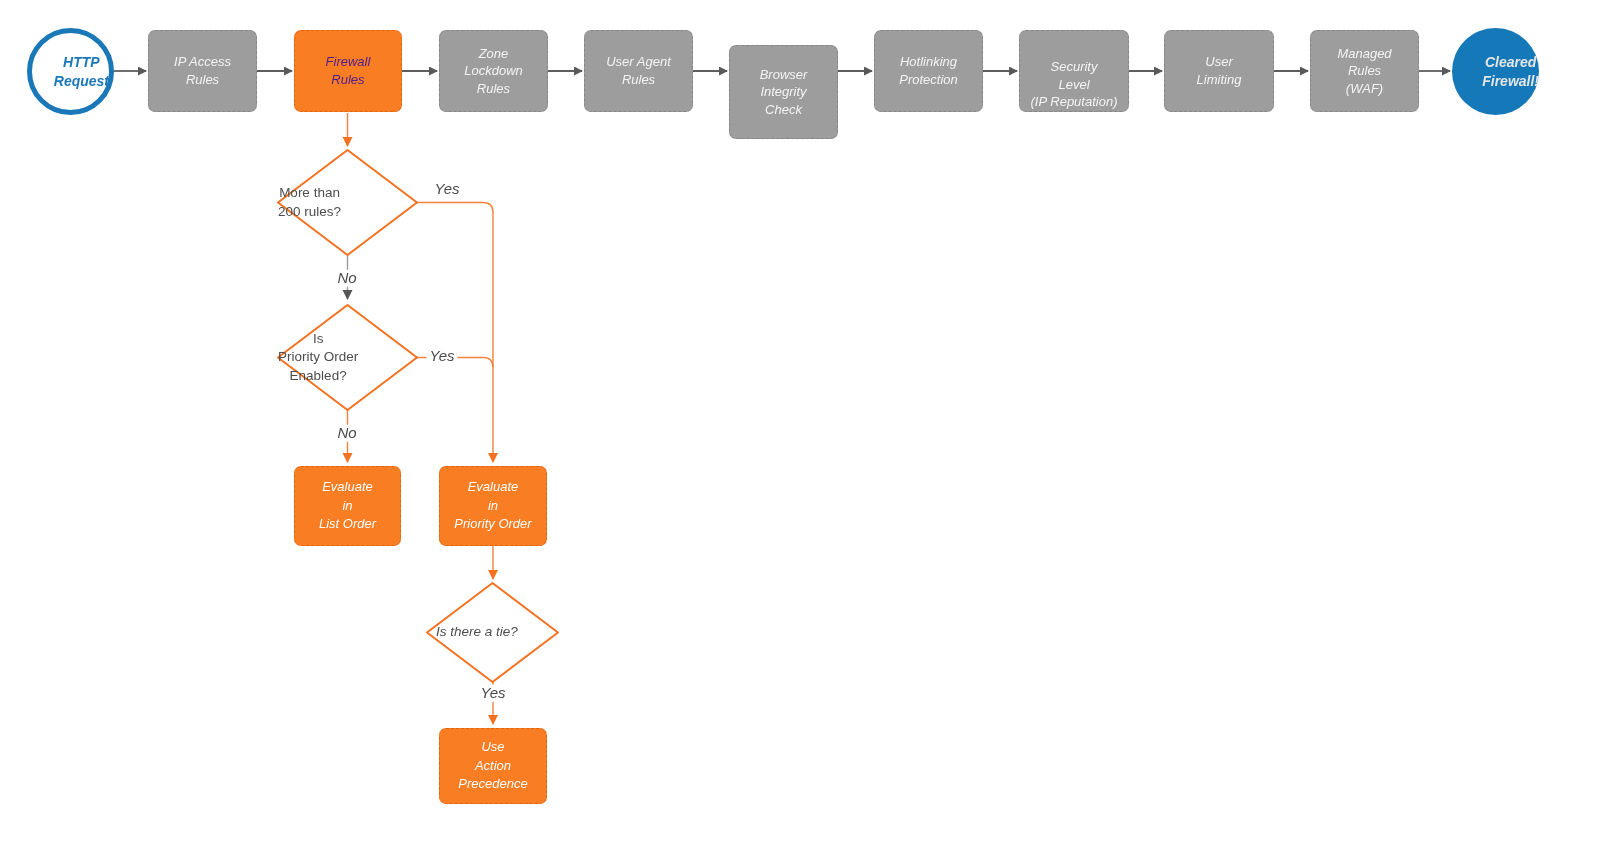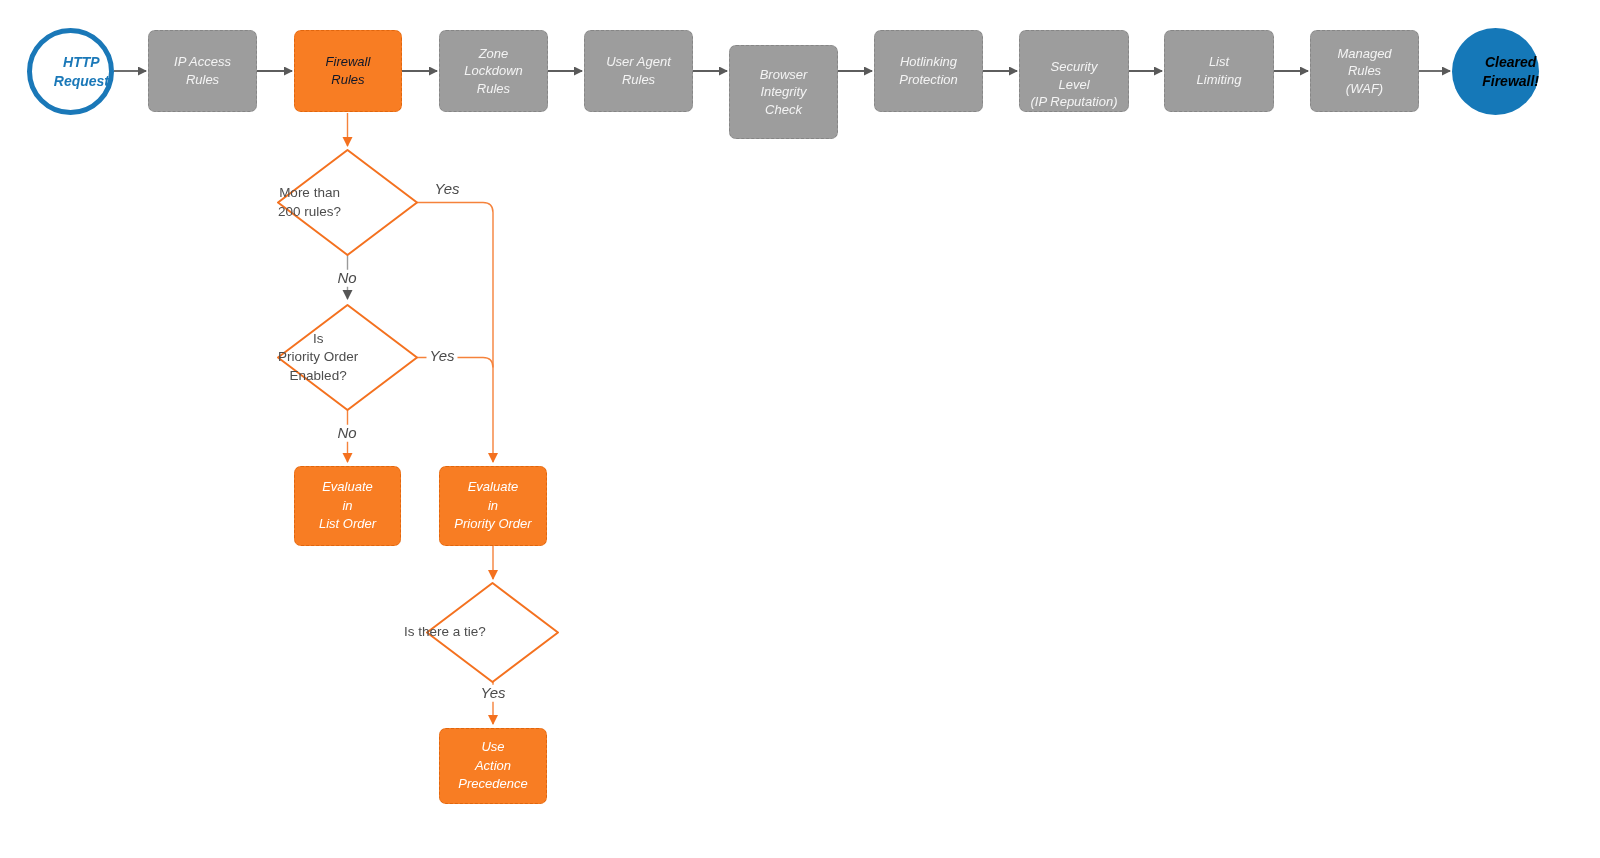--- a/index.html
+++ b/index.html
@@ -26,21 +26,21 @@
     border: 1px dashed #868686;
     border-radius: 7px;
     color: #F4F4F4;
     font-style: italic;
     font-size: 13px;
     line-height: 1.35;
   }
   .process.highlight {
     background: #F87D23;
     border: 1px dashed #E0660E;
-    color: #0f172a;
+    color: #4c1d95;
   }
   .action {
     background: #F87D23;
     border: 1px dashed #E0660E;
     border-radius: 7px;
     color: #FFFFFF;
     font-style: italic;
     font-size: 13px;
     line-height: 1.42;
   }
@@ -52,21 +52,21 @@
     line-height: 1.32;
     justify-content: flex-end;
   }
   .circle.start {
     background: #FFFFFF;
     border: 5px solid #1A78B8;
     color: #1A78B8;
   }
   .circle.end {
     background: #1578B8;
-    color: #000000;
+    color: #e5e5e5;
   }
   .diamond-label {
     position: absolute;
     display: flex;
     align-items: center;
     justify-content: flex-start;
     text-align: center;
     white-space: pre-line;
     color: #4D4D4D;
     font-size: 13.5px;
@@ -169,21 +169,21 @@
 Protection</span>
   </div>
 
   <div class="node process" style="left:1019px; top:30px; width:110px; height:82px;align-items:flex-end;">
     <span>Security
 Level
 (IP Reputation)</span>
   </div>
 
   <div class="node process" style="left:1164px; top:30px; width:110px; height:82px;">
-    <span>List
+    <span>User
 Limiting</span>
   </div>
 
   <div class="node process" style="left:1310px; top:30px; width:109px; height:82px;">
     <span>Managed
 Rules
 (WAF)</span>
   </div>
 
   <div class="node circle end" style="left:1452px; top:28px; width:87px; height:87px;">
@@ -195,21 +195,21 @@
     <span>More than
 200 rules?</span>
   </div>
 
   <div class="diamond-label" style="left:278px; top:305px; width:139px; height:105px;">
     <span>Is
 Priority Order
 Enabled?</span>
   </div>
 
-  <div class="diamond-label" style="left:404px; top:583px; width:131px; height:99px;">
+  <div class="diamond-label" style="left:436px; top:583px; width:131px; height:99px;font-style:italic;">
     <span>Is there a tie?</span>
   </div>
 
   <div class="node action" style="left:294px; top:466px; width:107px; height:80px;">
     <span>Evaluate
 in
 List Order</span>
   </div>
 
   <div class="node action" style="left:439px; top:466px; width:108px; height:80px;">

